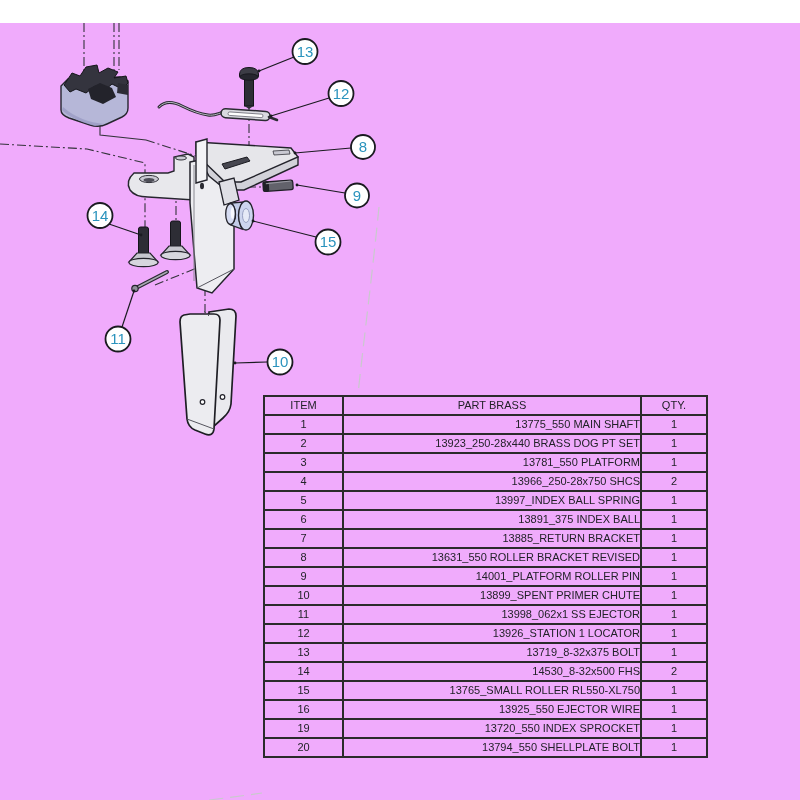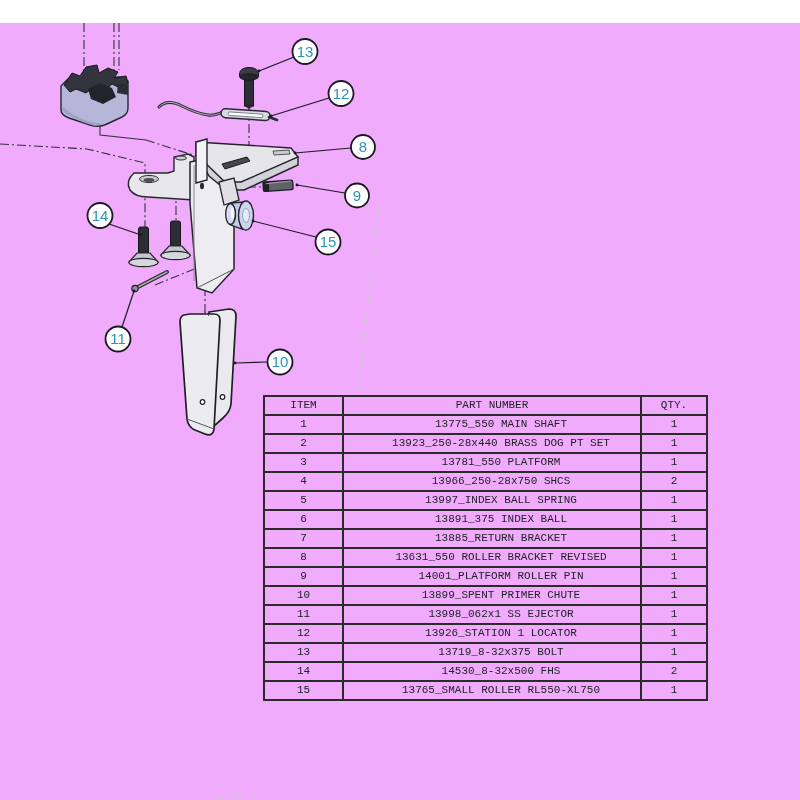--- a/index.html
+++ b/index.html
@@ -1,25 +1,25 @@
 <!DOCTYPE html>
 <html><head>
 <meta charset="utf-8">
 <style>
   html,body{margin:0;padding:0;background:#ffffff;}
   #sheet{position:relative;width:800px;height:800px;background:#f0abfc;overflow:hidden;
          font-family:"Liberation Sans",sans-serif;margin-top:23px;}
   #drawing{position:absolute;left:0;top:0;}
   
   #bom{position:absolute;left:263px;top:372px;width:443px;border-collapse:collapse;
-       table-layout:fixed;font-family:Liberation Mono, monospace;}
+       table-layout:fixed;font-family:Liberation Sans, sans-serif;}
   #bom th,#bom td{border:2px solid #2b2b2b;height:17px;padding:0;font-size:11px;
        font-weight:normal;color:#222228;text-align:center;white-space:nowrap;overflow:hidden;
        line-height:17px;}
-  #bom td.part{text-align:center;padding-left:18px;}
+  #bom td.part{text-align:right;padding-left:18px;}
   #bom col.c-item{width:79px;}
   #bom col.c-part{width:298px;}
   #bom col.c-qty{width:66px;}
   .balloon-num{font-size:15px;font-family:"Liberation Sans",sans-serif;}
 </style>
 </head>
 <body>
 
 <div id="sheet">
 
@@ -188,21 +188,21 @@
 
   <table id="bom">
     <colgroup>
         <col class="c-item">
         <col class="c-part">
         <col class="c-qty">
       </colgroup>
     <thead>
       <tr>
         <th>ITEM</th>
-        <th>PART NUMBER</th>
+        <th>PART BRASS</th>
         <th>QTY.</th>
       </tr>
     </thead>
     <tbody id="bom-body">
         <tr>
           <td>1</td>
           <td class="part">13775_550 MAIN SHAFT</td>
           <td>1</td>
         </tr>
         <tr>
@@ -268,15 +268,30 @@
         <tr>
           <td>14</td>
           <td class="part">14530_8-32x500 FHS</td>
           <td>2</td>
         </tr>
         <tr>
           <td>15</td>
           <td class="part">13765_SMALL ROLLER RL550-XL750</td>
           <td>1</td>
         </tr>
+        <tr>
+          <td>16</td>
+          <td class="part">13925_550 EJECTOR WIRE</td>
+          <td>1</td>
+        </tr>
+        <tr>
+          <td>19</td>
+          <td class="part">13720_550 INDEX SPROCKET</td>
+          <td>1</td>
+        </tr>
+        <tr>
+          <td>20</td>
+          <td class="part">13794_550 SHELLPLATE BOLT</td>
+          <td>1</td>
+        </tr>
       </tbody>
   </table>
 </div>
 
 </body></html>

